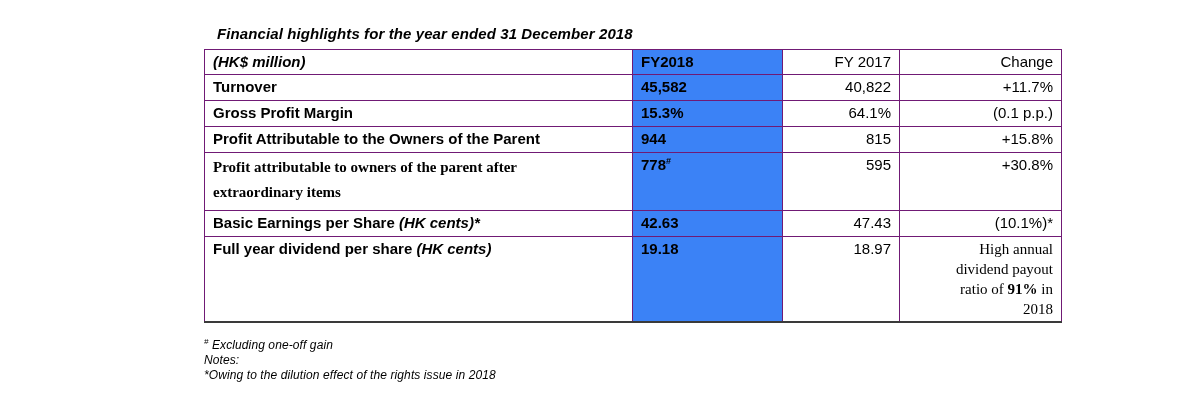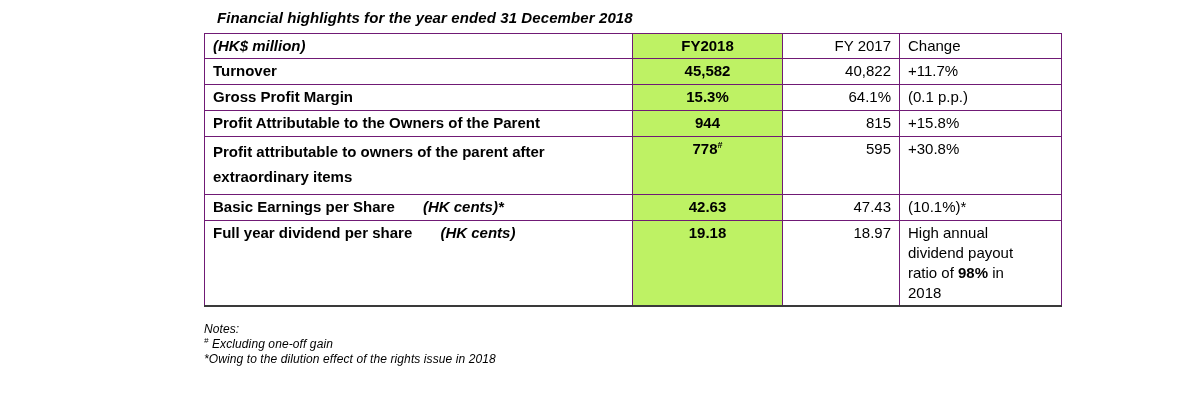--- a/index.html
+++ b/index.html
@@ -5,21 +5,21 @@
   * { margin:0; padding:0; box-sizing:border-box; }
   html,body { background:#ffffff; }
   .page {
     position:relative;
     width:1200px; height:400px;
     background:#ffffff;
     color:#000;
     font-family:"Liberation Sans", sans-serif;
     overflow:hidden;
   }
-  .content { position:absolute; left:170px; top:9px; width:860px;padding-left:34px; }
+  .content { position:absolute; left:170px; top:25px; width:860px;padding-left:34px; }
   .title {
     font-size:15px; font-weight:bold; font-style:italic;
     margin-left:13px; margin-bottom:7px; letter-spacing:0.1px;
   }
   table.fin {
     border-collapse:collapse; table-layout:fixed;
     width:857px;
     border:1px solid #404040;
     border-bottom:2px solid #3a3a3a;
   }
@@ -30,31 +30,31 @@
     vertical-align:top;
     padding:2px 8px;
     overflow:hidden;
   }
   thead tr { height:21px; }
   tr.r-std  { height:26px; }
   tr.r-tall { height:58px; }
   tr.r-xtall{ height:82px; }
   .c-label  { text-align:left;  font-weight:bold; }
   th.c-label{ font-style:italic; }
-  .c-fy2018 { text-align:center; font-weight:bold; background:#bef264; }
+  .c-fy2018 { text-align:left; font-weight:bold; background:#3b82f6; }
   .c-fy2017 { text-align:right; font-weight:normal; }
-  .c-change { text-align:left; font-weight:normal; }
-  .wrap { white-space:pre-line; }
+  .c-change { text-align:right; font-weight:normal; }
+  .wrap { white-space:pre-line;font-family:Liberation Serif, serif; }
   .lh25 { line-height:25px; }
   sup.mark {
     font-size:9px; line-height:0;
     vertical-align:super; font-weight:bold;
   }
   .bold { font-weight:bold; }
-  .it { font-style:italic;margin-left:24px; }
+  .it { font-style:italic; }
   .notes {
     margin-top:15px;
     font-size:12px; font-style:italic; line-height:15px;
     letter-spacing:0.1px;
   }
   .notes sup.nmark { font-size:8px; vertical-align:super; line-height:0; font-style:italic; }
 </style>
 </head>
 <body>
 
@@ -109,26 +109,26 @@
           <td class="c-fy2018">42.63</td>
           <td class="c-fy2017">47.43</td>
           <td class="c-change">(10.1%)*</td>
         </tr>
         <tr class="r-xtall">
           <td class="c-label"><span>Full year dividend per share </span><span class="it">(HK cents)</span></td>
           <td class="c-fy2018">19.18</td>
           <td class="c-fy2017">18.97</td>
           <td class="c-change wrap"><span>High annual
 dividend payout
-ratio of </span><span class="bold">98%</span><span> in
+ratio of </span><span class="bold">91%</span><span> in
 2018</span></td>
         </tr>
       </tbody>
     </table>
 
     <div class="notes">
+      <div><sup class="nmark">#</sup><span> Excluding one-off gain</span></div>
       <div>Notes:</div>
-      <div><sup class="nmark">#</sup><span> Excluding one-off gain</span></div>
       <div>*Owing to the dilution effect of the rights issue in 2018</div>
     </div>
 
   </div>
 </div>
 
 </body></html>

